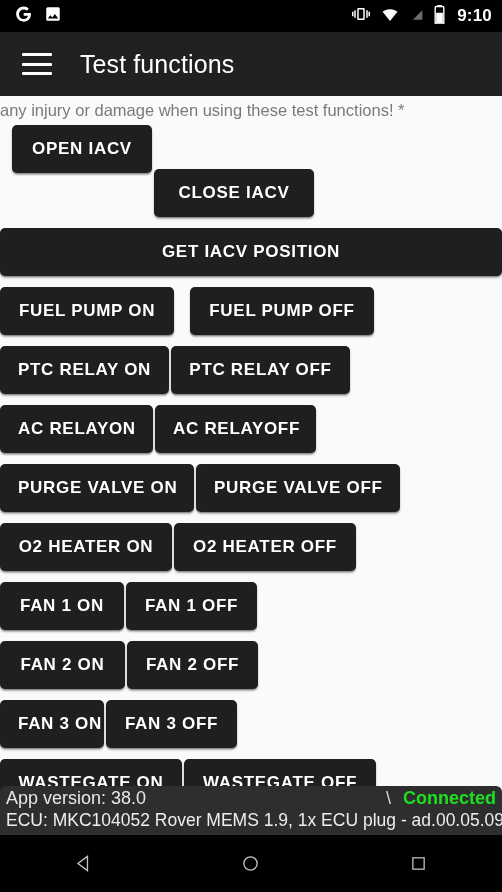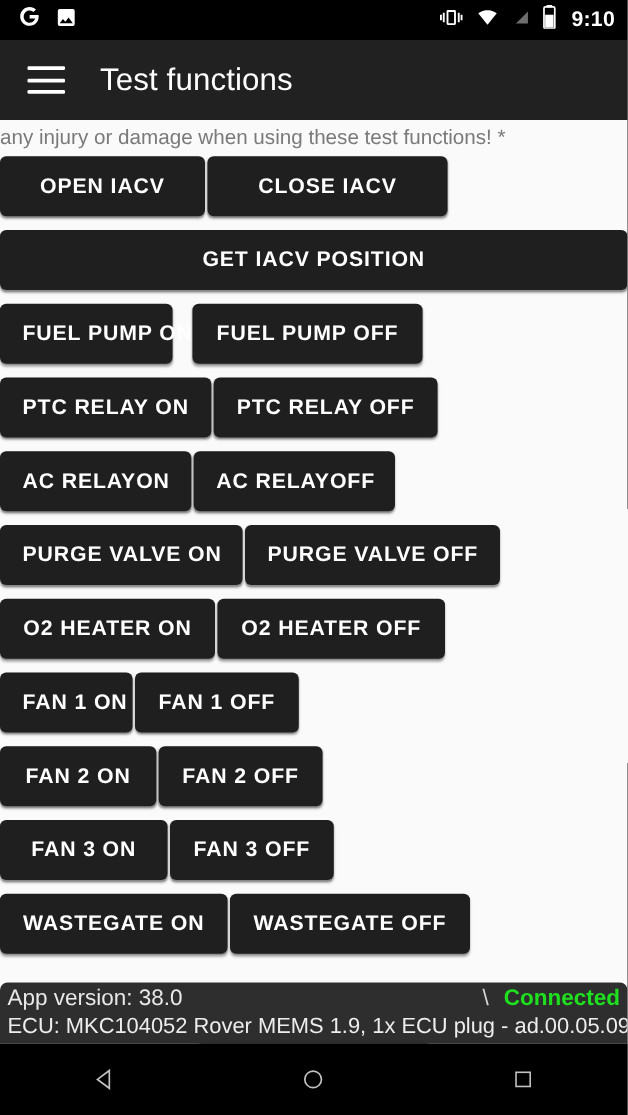--- a/index.html
+++ b/index.html
@@ -140,56 +140,56 @@
         <span></span>
         <span></span>
     </div>
     <div class="appbar-title">Test functions</div>
   </div>
 
   <div class="content">
     <div class="warning">any injury or damage when using these test functions! *</div>
     <div id="rows-host">
         <div class="btn-row">
-          <button class="btn" style="width: 164px;">OPEN IACV</button>
-          <button class="btn" style="width: 192px;">CLOSE IACV</button>
+          <button class="btn" style="width: 140px; margin-left: 12px;">OPEN IACV</button>
+          <button class="btn" style="width: 160px; margin-top: 44px;">CLOSE IACV</button>
         </div>
         <div class="btn-row">
           <button class="btn full">GET IACV POSITION</button>
         </div>
         <div class="btn-row">
-          <button class="btn" style="width: 138px;">FUEL PUMP ON</button>
+          <button class="btn" style="width: 174px;">FUEL PUMP ON</button>
           <button class="btn" style="width: 184px; margin-left: 14px;">FUEL PUMP OFF</button>
         </div>
         <div class="btn-row">
           <button class="btn" style="width: 169px;">PTC RELAY ON</button>
           <button class="btn" style="width: 179px;">PTC RELAY OFF</button>
         </div>
         <div class="btn-row">
           <button class="btn" style="width: 153px;">AC RELAYON</button>
           <button class="btn" style="width: 161px;">AC RELAYOFF</button>
         </div>
         <div class="btn-row">
           <button class="btn" style="width: 194px;">PURGE VALVE ON</button>
           <button class="btn" style="width: 204px;">PURGE VALVE OFF</button>
         </div>
         <div class="btn-row">
           <button class="btn" style="width: 172px;">O2 HEATER ON</button>
           <button class="btn" style="width: 182px;">O2 HEATER OFF</button>
         </div>
         <div class="btn-row">
-          <button class="btn" style="width: 106px;">FAN 1 ON</button>
+          <button class="btn" style="width: 124px;">FAN 1 ON</button>
           <button class="btn" style="width: 131px;">FAN 1 OFF</button>
         </div>
         <div class="btn-row">
           <button class="btn" style="width: 125px;">FAN 2 ON</button>
           <button class="btn" style="width: 131px;">FAN 2 OFF</button>
         </div>
         <div class="btn-row">
-          <button class="btn" style="width: 134px;">FAN 3 ON</button>
+          <button class="btn" style="width: 104px;">FAN 3 ON</button>
           <button class="btn" style="width: 131px; text-align: center;">FAN 3 OFF</button>
         </div>
         <div class="btn-row">
           <button class="btn" style="width: 182px;">WASTEGATE ON</button>
           <button class="btn" style="width: 192px;">WASTEGATE OFF</button>
         </div>
       </div>
   </div>
 
   <div class="ghost-row">

